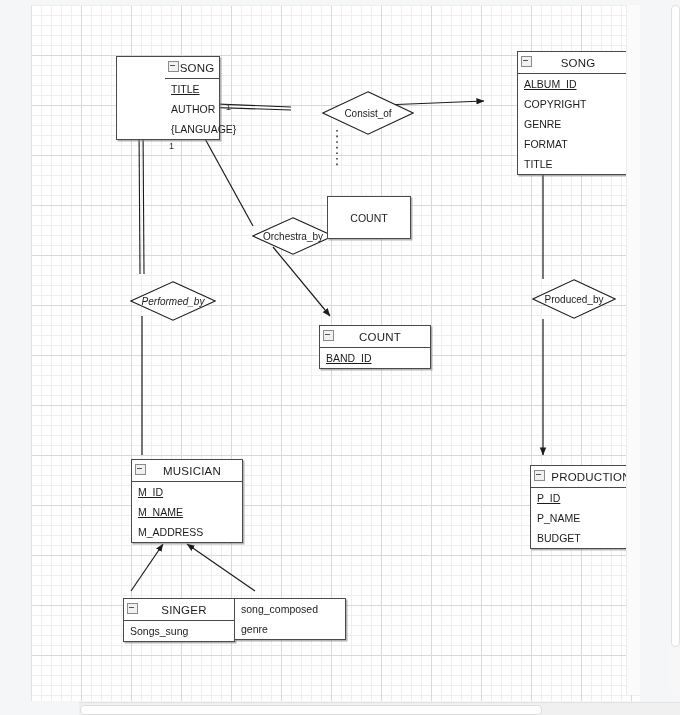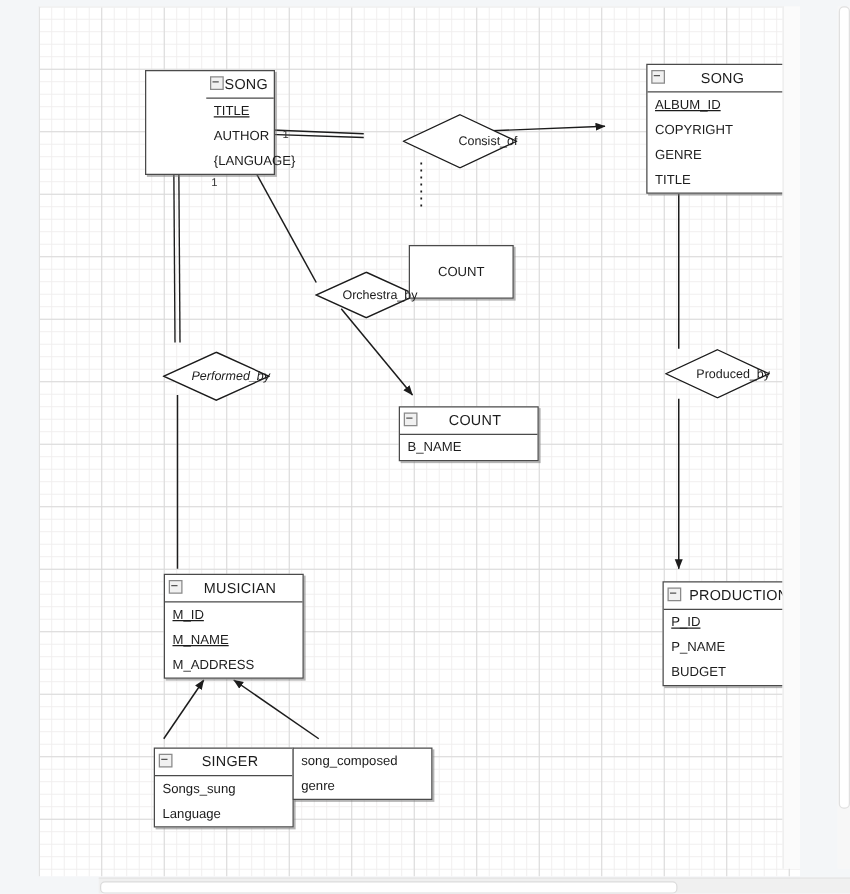--- a/index.html
+++ b/index.html
@@ -96,21 +96,21 @@
     height: 20px;
     line-height: 20px;
     white-space: nowrap;
   }
   .attr span.u { text-decoration: underline; }
   
   .diamond {
     position: absolute;
     display: flex;
     align-items: center;
-    justify-content: flex-end;
+    justify-content: center;
   }
   .diamond .dshape {
     position: absolute;
     left: 0; top: 0;
     width: 100%; height: 100%;
   }
   .diamond .dlabel {
     position: relative;
     font-size: 10px;
     color: #1c1c1c;
@@ -243,30 +243,31 @@
         </div>
         <div class="entity" style="left: 485px; top: 45px; width: 112px;">
           <div class="entity-header">
             <span class="collapse-icon"></span>
             <span class="entity-title">SONG</span>
           </div>
           <div class="entity-body">
             <div class="attr"><span class="u">ALBUM_ID</span></div>
             <div class="attr"><span>COPYRIGHT</span></div>
             <div class="attr"><span>GENRE</span></div>
+            <div class="attr"><span>FORMAT</span></div>
             <div class="attr"><span>TITLE</span></div>
           </div>
         </div>
         <div class="entity" style="left: 287px; top: 319px; width: 112px;">
           <div class="entity-header">
             <span class="collapse-icon"></span>
             <span class="entity-title">COUNT</span>
           </div>
           <div class="entity-body">
-            <div class="attr"><span>B_NAME</span></div>
+            <div class="attr"><span class="u">BAND_ID</span></div>
           </div>
         </div>
         <div class="entity" style="left: 99px; top: 453px; width: 112px;">
           <div class="entity-header">
             <span class="collapse-icon"></span>
             <span class="entity-title">MUSICIAN</span>
           </div>
           <div class="entity-body">
             <div class="attr"><span class="u">M_ID</span></div>
             <div class="attr"><span class="u">M_NAME</span></div>
@@ -284,21 +285,20 @@
             <div class="attr"><span>BUDGET</span></div>
           </div>
         </div>
         <div class="entity" style="left: 46px; top: 592px; width: 112px; margin-left: 45px;">
           <div class="entity-header">
             <span class="collapse-icon"></span>
             <span class="entity-title">SINGER</span>
           </div>
           <div class="entity-body">
             <div class="attr"><span>Songs_sung</span></div>
-            <div class="attr"><span>Language</span></div>
           </div>
         </div>
         <div class="entity" style="left: 202px; top: 592px; width: 112px;">
           <div class="entity-body">
             <div class="attr"><span>song_composed</span></div>
             <div class="attr"><span>genre</span></div>
           </div>
         </div>
       </div>
 

